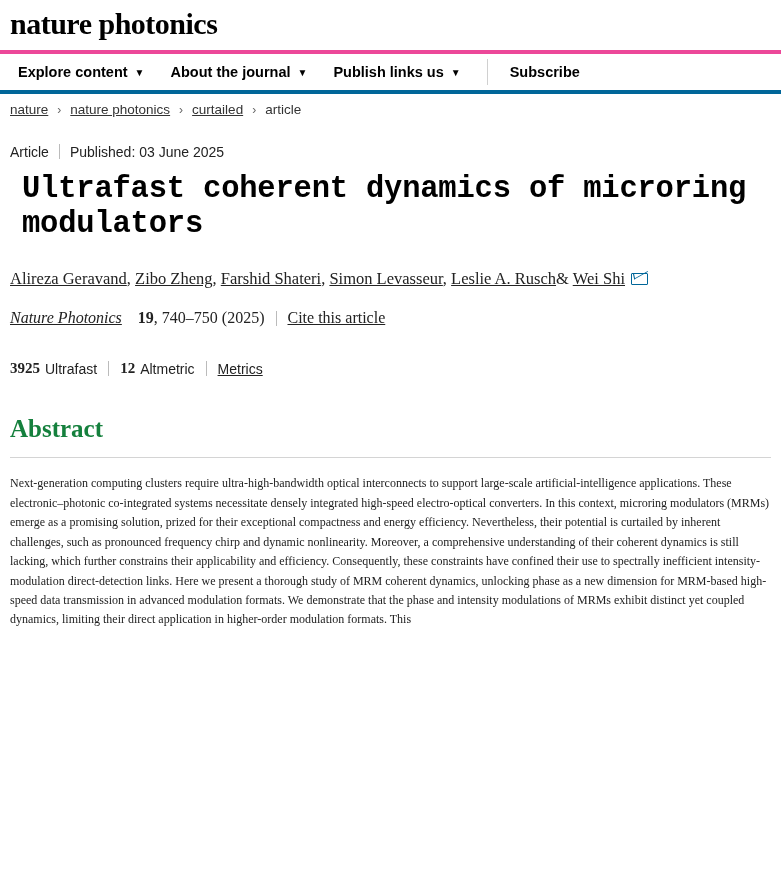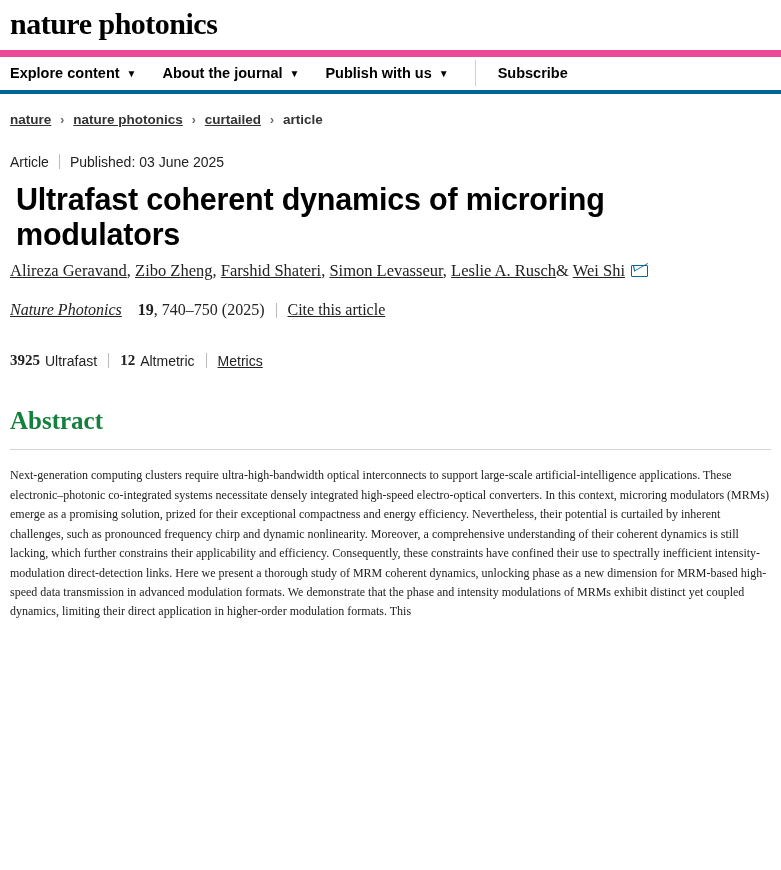--- a/index.html
+++ b/index.html
@@ -30,27 +30,27 @@
     font-family: "Liberation Serif", serif;
     font-weight: bold;
     font-size: 30px;
     letter-spacing: -0.5px;
     color: #000000;
     line-height: 1.05;
   }
 
   
   .navbar {
-    border-top: 7px solid #ec4899;
+    border-top: 4px solid #ec4899;
     border-bottom: 4px solid #006699;
     background: #ffffff;
     display: flex;
     align-items: center;
     height: 44px;
-    padding: 0 10px;
+    padding: 0 18px;
     box-sizing: border-box;
   }
   .nav-item {
     font-family: "Liberation Sans", sans-serif;
     font-size: 14.5px;
     font-weight: bold;
     color: #000000;
     display: flex;
     align-items: center;
     white-space: nowrap;
@@ -69,25 +69,24 @@
     background: #d0d0d0;
     margin: 0 22px 0 0;
   }
   .nav-item.plain { margin-right: 16px; }
 
   
   .breadcrumb {
     font-family: "Liberation Sans", sans-serif;
     font-size: 13.5px;
     color: #333333;
-    padding: 18px 10px 0 10px;
+    padding: 8px 10px 0 10px;
     display: flex;
     align-items: flex-end;
     flex-wrap: nowrap;
-    font-weight: bold;
   }
   .breadcrumb a {
     color: #333333;
     text-decoration: underline;
     cursor: pointer;
   }
   .breadcrumb .current {
     color: #333333;
     text-decoration: none;
   }
@@ -112,35 +111,35 @@
   .meta-line .divider {
     display: inline-block;
     width: 1px;
     height: 15px;
     background: #bbbbbb;
     margin: 0 10px;
   }
 
   
   .article-title {
-    font-family: Liberation Sans, sans-serif;
+    font-family: Liberation Mono, monospace;
     font-weight: bold;
     font-size: 30.5px;
     line-height: 1.15;
     color: #000000;
-    margin: 12px 0 0 6px;
+    margin: 12px 0 0 12px;
     letter-spacing: -0.2px;
   }
 
   
   .authors {
     font-family: "Liberation Serif", serif;
     font-size: 16.5px;
     color: #222222;
-    margin-top: 7px;
+    margin-top: 25px;
     line-height: 1.5;
   }
   .authors a {
     color: #222222;
     text-decoration: underline;
     cursor: pointer;
   }
   .authors .amp { text-decoration: none; }
   .mail-icon {
     display: inline-block;
@@ -257,21 +256,21 @@
   <div class="navbar">
     <div class="nav-item">
       <span>Explore content</span>
       <span class="caret">▼</span>
     </div>
     <div class="nav-item">
       <span>About the journal</span>
       <span class="caret">▼</span>
     </div>
     <div class="nav-item">
-      <span>Publish with us</span>
+      <span>Publish links us</span>
       <span class="caret">▼</span>
     </div>
     <div class="nav-sep"></div>
     <div class="nav-item plain">
       <span>Subscribe</span>
     </div>
   </div>
 
   <div class="breadcrumb">
     <a>nature</a>

